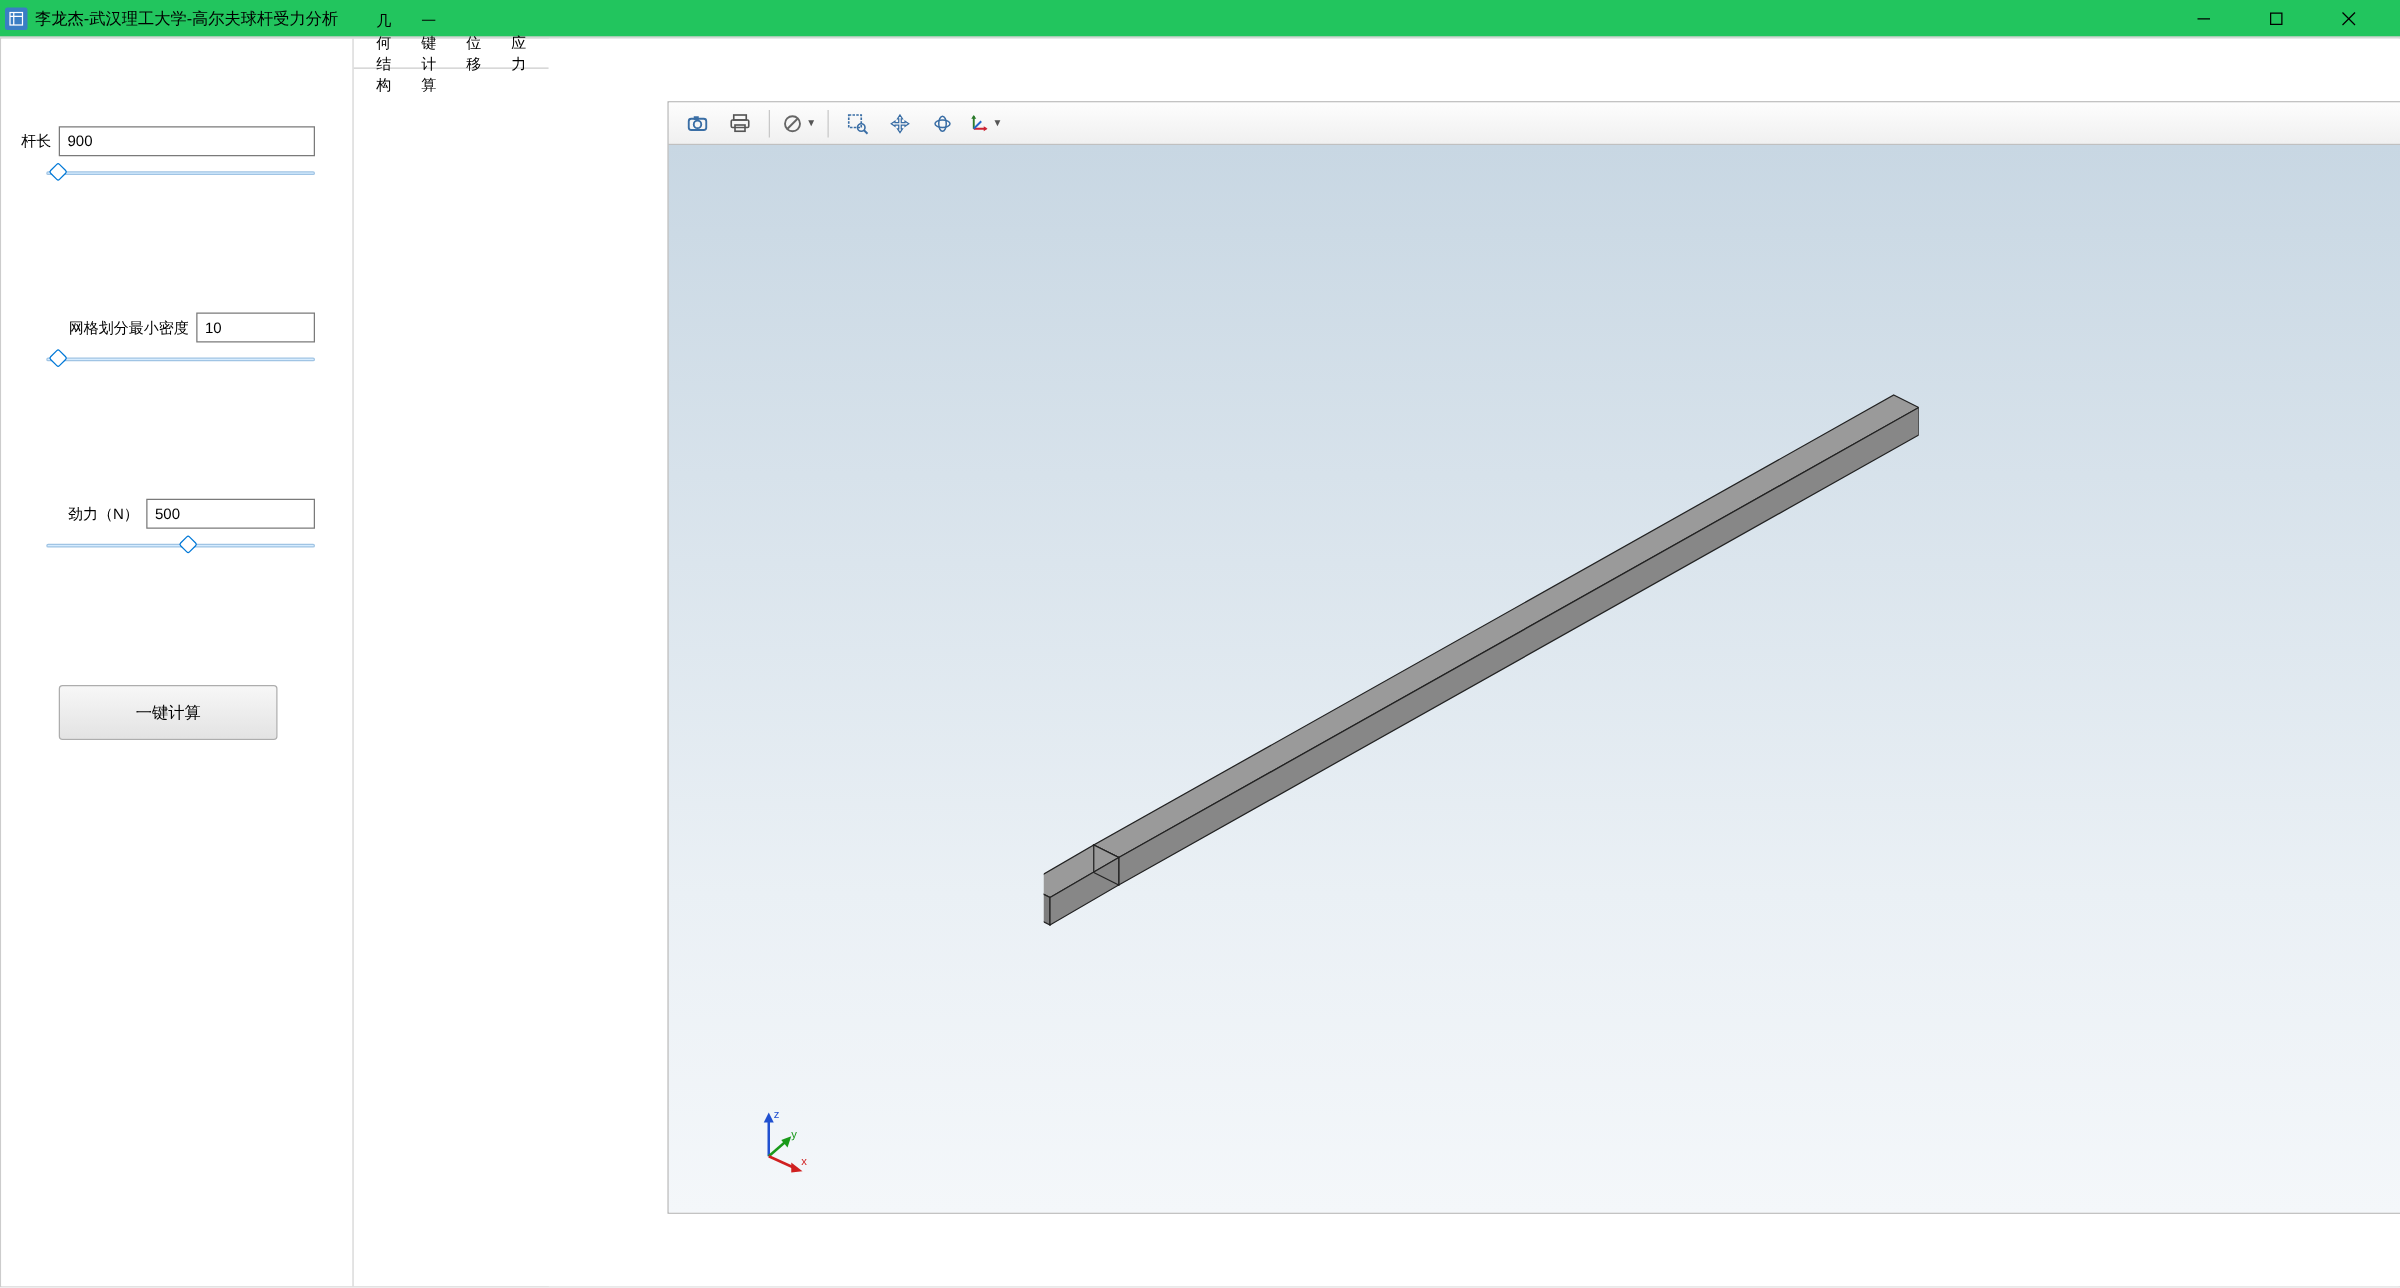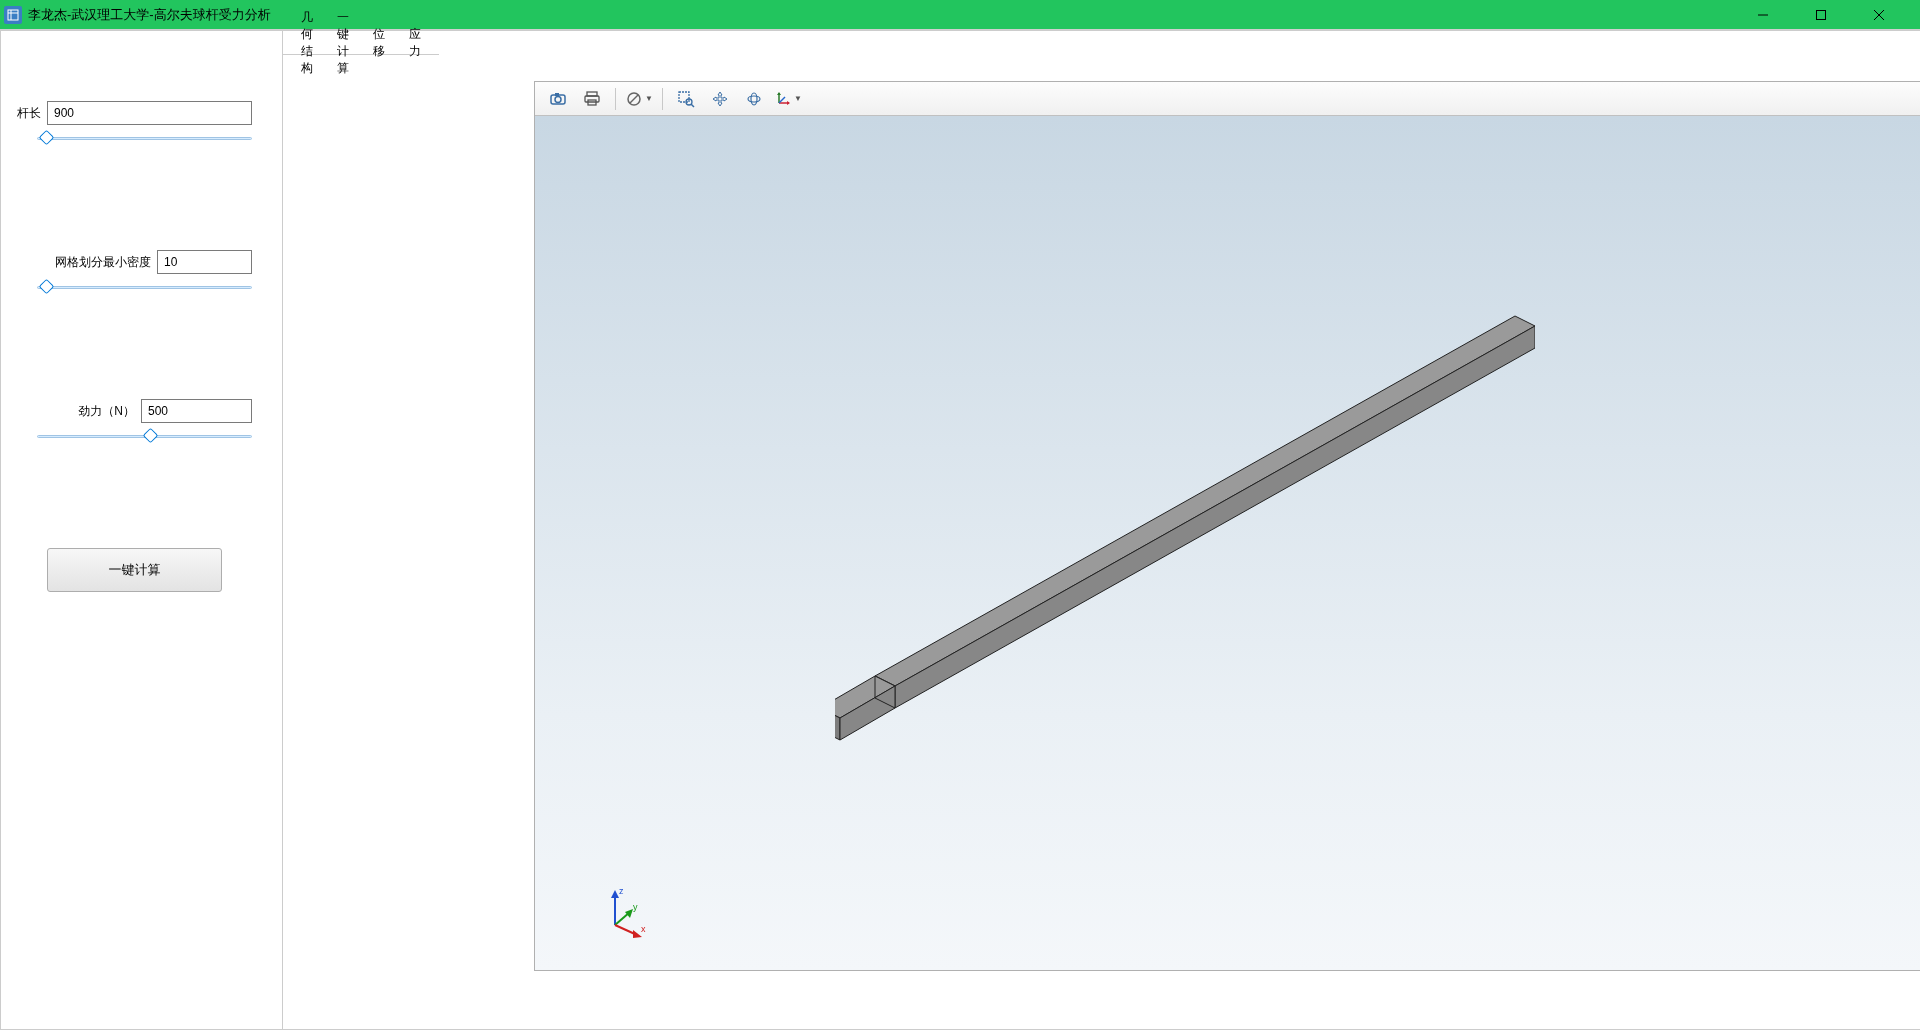--- a/index.html
+++ b/index.html
@@ -222,21 +222,21 @@
       </div>
       <div class="slider-track">
         <div class="slider-rail"></div>
         <div class="slider-thumb" style="left:2%"></div>
       </div>
     </div>
 
     <div class="param-group">
       <div class="param-row">
         <span class="param-label">劲力（N）</span>
-        <input class="param-input" style="width: 111px;" value="500">
+        <input class="param-input" style="width: 135px;" value="500">
       </div>
       <div class="slider-track">
         <div class="slider-rail"></div>
         <div class="slider-thumb" style="left:50%"></div>
       </div>
     </div>
 
     <button class="calc-btn">一键计算</button>
   </div>
 

